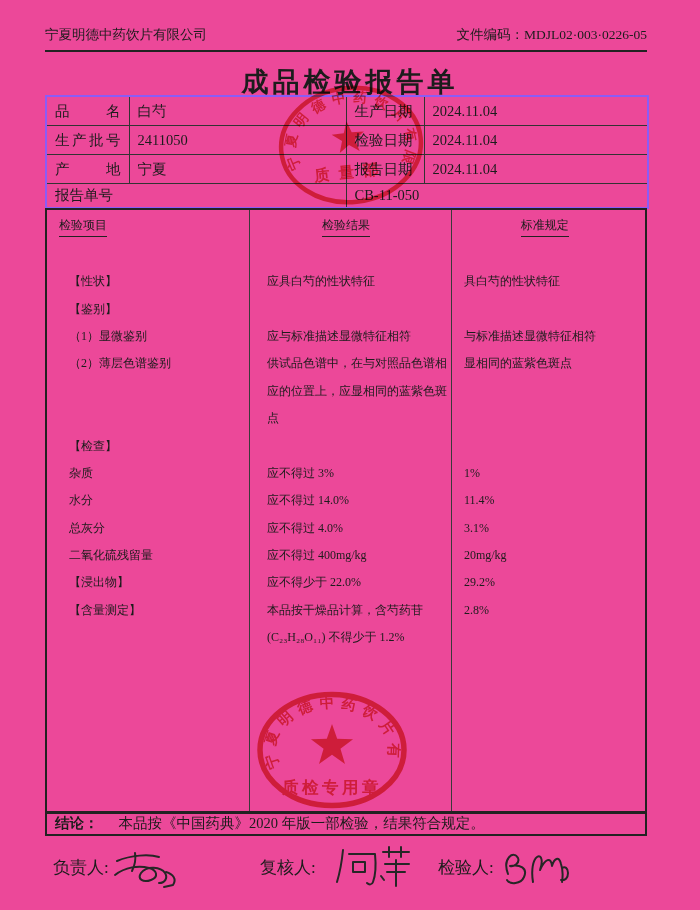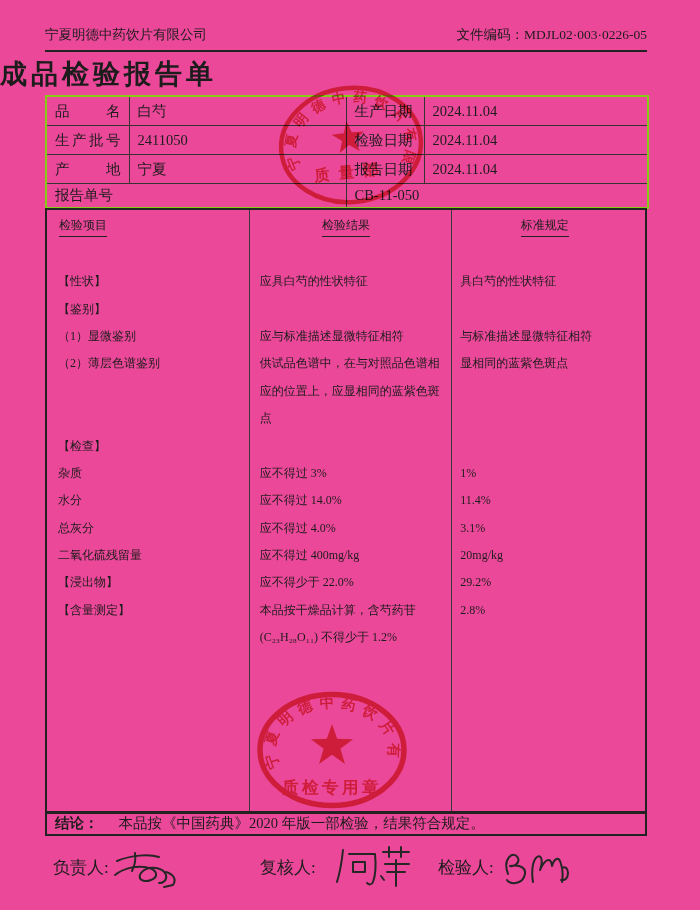--- a/index.html
+++ b/index.html
@@ -9,47 +9,47 @@
     font-family:"Liberation Serif","DejaVu Serif",serif;
     color:#1c1c1c;
   }
   
   .doc-header {
     position:absolute; top:26px; left:45px; width:602px;
     display:flex; justify-content:space-between; align-items:flex-end;
     font-size:13.5px; border-bottom:2px solid #222; padding-bottom:6px;
   }
   .doc-title {
-    position:absolute; top:56px; left:0; width:100%;
-    font-size:27px; font-weight:bold; letter-spacing:4px;
+    position:absolute; top:64px; left:0; width:100%;
+    text-align:center; font-size:27px; font-weight:bold; letter-spacing:4px;
   }
   
   table.info-table {
     position:absolute; top:95px; left:45px; width:602px;
     border-collapse:collapse; table-layout:fixed;
-    font-size:14.5px; border:2px solid #84cc16;
+    font-size:14.5px; border:2px solid #8b5cf6;
   }
   table.info-table td { border:1px solid #333; height:28px; padding:0 8px; overflow:hidden; white-space:nowrap; }
   td.jlabel { text-align:justify; text-align-last:justify; }
   tr.short td { height:23px;margin-top:26px; }
   
   .main-table {
     position:absolute; top:208px; left:45px; width:602px; height:605px;
     border:2px solid #222; box-sizing:border-box; font-size:12px;
   }
   .vline { position:absolute; top:0; bottom:0; width:1px; background:#3a3a3a; }
   .vline.v1 { left:202px; } .vline.v2 { left:404px; }
   .mt-header { display:flex; padding-top:7px; }
   .mt-header .hc { box-sizing:border-box; }
   .hc1 { width:202px; padding-left:12px; text-align:left; }
   .hc2 { width:202px; text-align:center; }
   .hc3 { width:198px; text-align:center; }
   .mt-header span { display:inline-block; border-bottom:1px solid #222; padding-bottom:2px; }
   .mt-body { margin-top:31px; }
-  .line { display:flex; height:27.4px; align-items:center; }
+  .line { display:flex; height:27.4px; align-items:center;padding-left:11px; }
   .line .c { box-sizing:border-box; white-space:nowrap; overflow:hidden; }
   .c.item { width:202px; padding-left:11px; }
   .c.standard { width:202px; padding-left:12px; }
   .c.result { width:198px; padding-left:12px; }
   
   .conclusion {
     position:absolute; top:811.5px; left:45px; width:602px; height:24px;
     border:2px solid #222; box-sizing:border-box;
     display:flex; align-items:center; padding-left:8px; font-size:14.5px; white-space:nowrap;
   }

